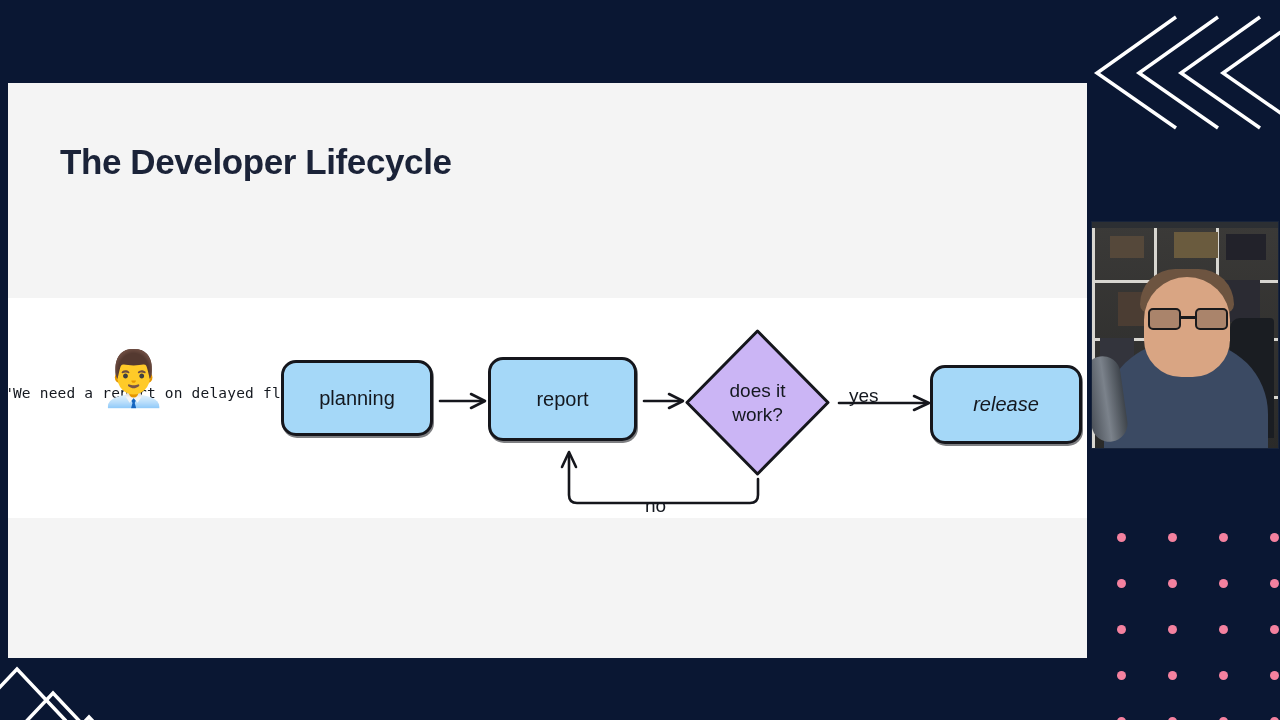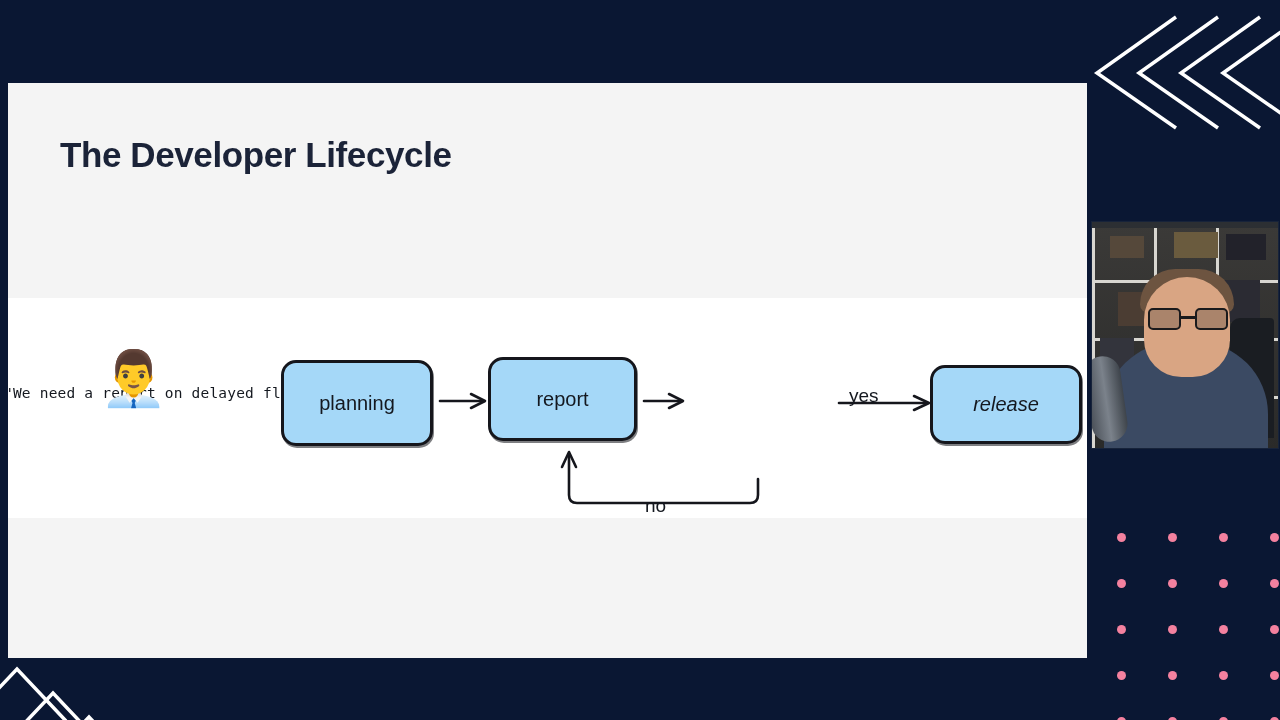--- a/index.html
+++ b/index.html
@@ -25,21 +25,21 @@
     background:#f4819f;
   }
 
   
   #slide {
     position:absolute; left:8px; top:83px; width:1079px; height:575px;
     background:#f4f4f4; overflow:hidden;
   }
 
   #slide-title {
-    position:absolute; left:52px; top:52px;
+    position:absolute; left:52px; top:59px;
     font-size:35px; font-weight:bold; letter-spacing:-0.4px;
     color:#1b2338; white-space:nowrap;
   }
 
   
   #content-band {
     position:absolute; left:0; top:215px; width:1079px; height:220px;
     background:#ffffff;
   }
 
@@ -60,21 +60,21 @@
 
   .node {
     position:absolute;
     border:3px solid #15161c;
     background:#a5d8f8;
     border-radius:15px;
     display:flex; align-items:center; justify-content:center;
     font-size:20px; color:#14181f;
     box-shadow:1px 2px 0 rgba(20,22,28,0.55);
   }
-  #node-planning { left:273px; top:277px; width:152px; height:86px; }
+  #node-planning { left:273px; top:277px; width:152px; height:76px; }
   #node-develop  { left:480px; top:274px; width:149px; height:84px; }
   #node-release  { left:922px; top:282px; width:152px; height:79px;font-style:italic; }
 
   #node-decision {
     position:absolute; left:675px; top:244px; width:149px; height:151px;
   }
   #node-decision .diamond-shape {
     position:absolute; inset:0;
   }
   #node-decision .diamond-label {
@@ -216,20 +216,29 @@
       </svg>
 
       <div class="node" id="node-planning">
         <span>planning</span>
       </div>
 
       <div class="node" id="node-develop">
         <span>report</span>
       </div>
 
+      <div id="node-decision">
+        <svg class="diamond-shape" viewBox="0 0 149 151" xmlns="http://www.w3.org/2000/svg">
+          <polygon points="74.5,4 145,75.5 74.5,147 4,75.5" fill="#cbb5f5" stroke="#15161c" stroke-width="3" stroke-linejoin="round"></polygon>
+        </svg>
+        <div class="diamond-label">
+          <span>does it</span>
+          <span>work?</span>
+        </div>
+      </div>
 
       <div class="node" id="node-release">
         <span>release</span>
       </div>
 
       <div class="edge-label" id="label-yes">yes</div>
       <div class="edge-label" id="label-no">no</div>
 
     </div>
   </div>

